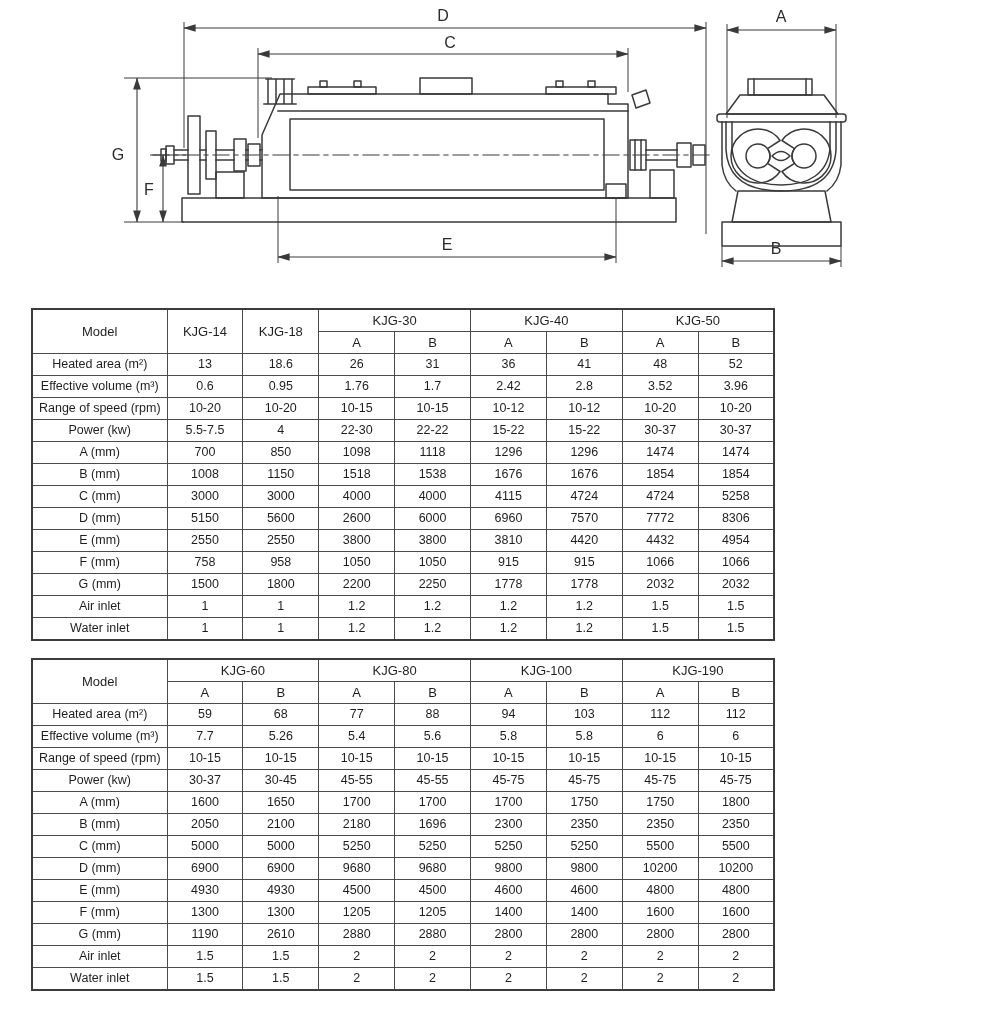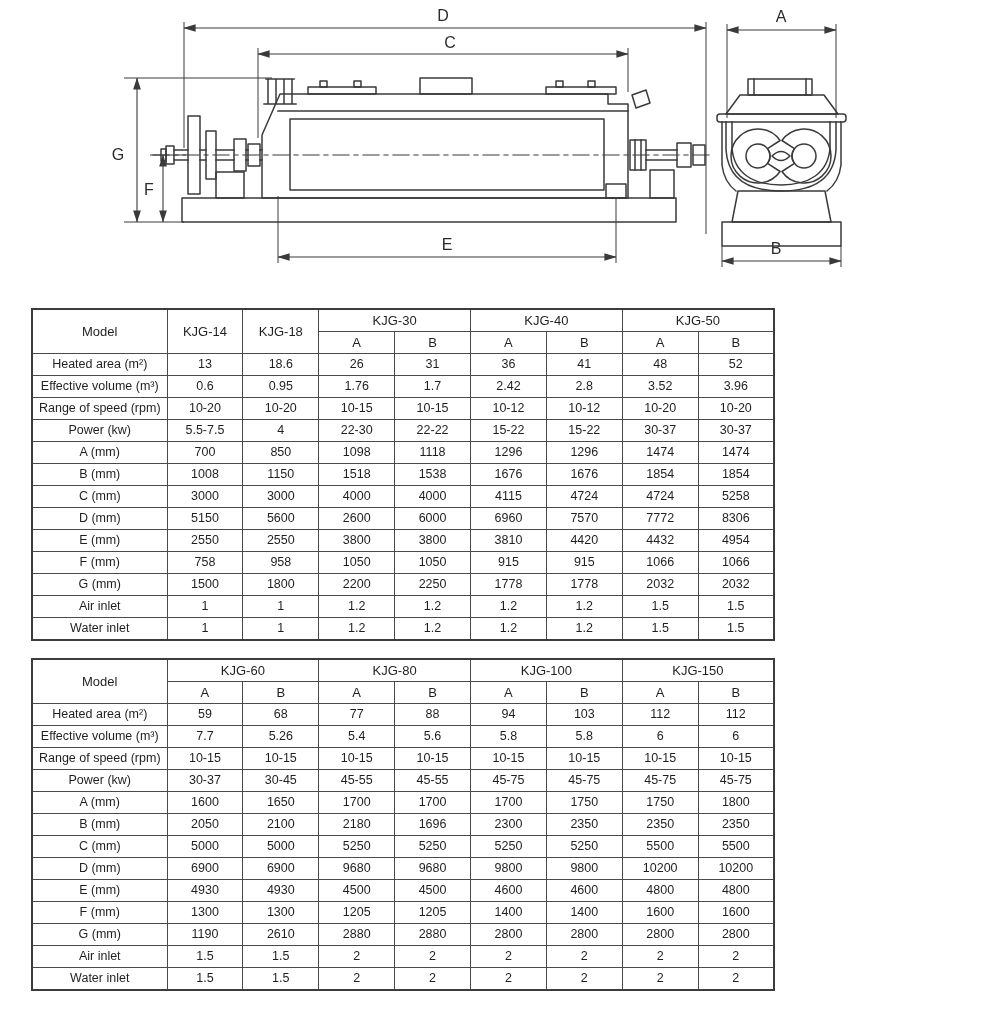--- a/index.html
+++ b/index.html
@@ -327,21 +327,21 @@
         <col>
         <col>
         <col>
       </colgroup>
       <thead>
         <tr>
           <th rowspan="2">Model</th>
           <th colspan="2">KJG-60</th>
           <th colspan="2">KJG-80</th>
           <th colspan="2">KJG-100</th>
-          <th colspan="2">KJG-150</th>
+          <th colspan="2">KJG-190</th>
         </tr>
         <tr>
           <th>A</th>
           <th>B</th>
           <th>A</th>
           <th>B</th>
           <th>A</th>
           <th>B</th>
           <th>A</th>
           <th>B</th>

